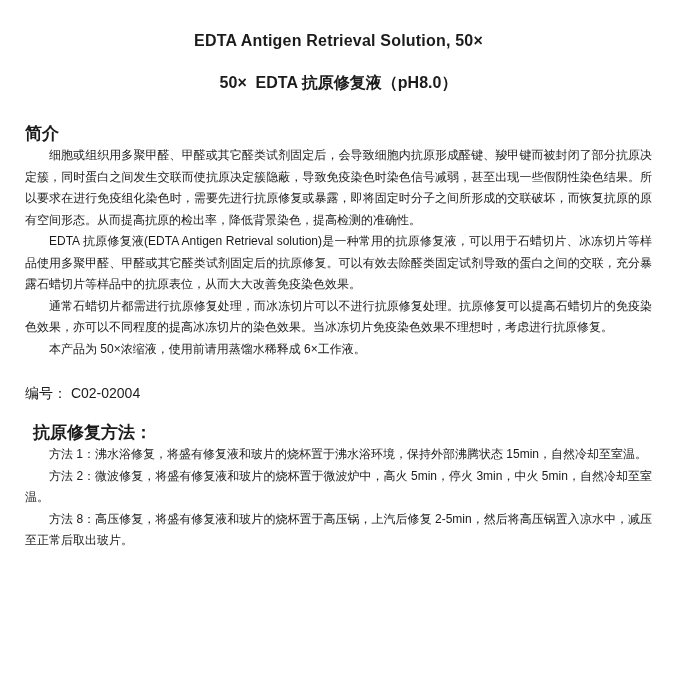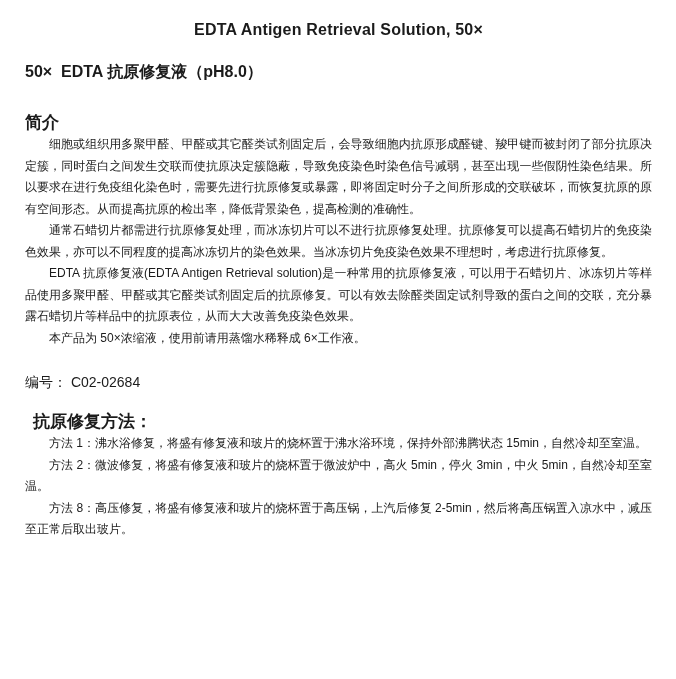--- a/index.html
+++ b/index.html
@@ -8,34 +8,34 @@
     background: #ffffff;
   }
   body {
     width: 676px;
     height: 679px;
     overflow: hidden;
     color: #1b1b1b;
     font-family: "Liberation Sans", "DejaVu Sans", sans-serif;
   }
   .doc {
-    padding: 13px 24px 0 25px;
+    padding: 24px 24px 0 25px;
   }
   .title-en {
     font-size: 16px;
     font-weight: bold;
     text-align: center;
     margin: 6px 0 0 0;
     line-height: 22px;
     letter-spacing: 0.2px;
   }
   .title-zh {
     font-size: 16px;
     font-weight: bold;
-    text-align: left;
+    text-align: center;
     margin: 20px 0 0 0;
     line-height: 22px;
     white-space: pre-wrap;
   }
   .section-heading {
     font-size: 17px;
     font-weight: bold;
     margin: 29px 0 0 0;
     line-height: 22px;
   }
@@ -69,28 +69,28 @@
 <body>
 
 <main class="doc">
 
   <h1 class="title-en">EDTA Antigen Retrieval Solution, 50×</h1>
   <h2 class="title-zh">50×  EDTA 抗原修复液（pH8.0）</h2>
 
   <section>
     <h3 class="section-heading">简介</h3>
     <p class="para">细胞或组织用多聚甲醛、甲醛或其它醛类试剂固定后，会导致细胞内抗原形成醛键、羧甲键而被封闭了部分抗原决定簇，同时蛋白之间发生交联而使抗原决定簇隐蔽，导致免疫染色时染色信号减弱，甚至出现一些假阴性染色结果。所以要求在进行免疫组化染色时，需要先进行抗原修复或暴露，即将固定时分子之间所形成的交联破坏，而恢复抗原的原有空间形态。从而提高抗原的检出率，降低背景染色，提高检测的准确性。</p>
+    <p class="para">EDTA 抗原修复液(EDTA Antigen Retrieval solution)是一种常用的抗原修复液，可以用于石蜡切片、冰冻切片等样品使用多聚甲醛、甲醛或其它醛类试剂固定后的抗原修复。可以有效去除醛类固定试剂导致的蛋白之间的交联，充分暴露石蜡切片等样品中的抗原表位，从而大大改善免疫染色效果。</p>
     <p class="para">通常石蜡切片都需进行抗原修复处理，而冰冻切片可以不进行抗原修复处理。抗原修复可以提高石蜡切片的免疫染色效果，亦可以不同程度的提高冰冻切片的染色效果。当冰冻切片免疫染色效果不理想时，考虑进行抗原修复。</p>
-    <p class="para">EDTA 抗原修复液(EDTA Antigen Retrieval solution)是一种常用的抗原修复液，可以用于石蜡切片、冰冻切片等样品使用多聚甲醛、甲醛或其它醛类试剂固定后的抗原修复。可以有效去除醛类固定试剂导致的蛋白之间的交联，充分暴露石蜡切片等样品中的抗原表位，从而大大改善免疫染色效果。</p>
     <p class="para">本产品为 50×浓缩液，使用前请用蒸馏水稀释成 6×工作液。</p>
   </section>
 
   <section class="fields">
     <div class="field">
-      <span class="field-label">编号：</span><span class="field-value"> C02-02684</span>
+      <span class="field-label">编号：</span><span class="field-value"> C02-02004</span>
     </div>
   </section>
 
   <section>
     <h3 class="section-heading methods-heading">抗原修复方法：</h3>
     <p class="para">方法 1：沸水浴修复，将盛有修复液和玻片的烧杯置于沸水浴环境，保持外部沸腾状态 15min，自然冷却至室温。</p>
     <p class="para">方法 2：微波修复，将盛有修复液和玻片的烧杯置于微波炉中，高火 5min，停火 3min，中火 5min，自然冷却至室温。</p>
     <p class="para">方法 8：高压修复，将盛有修复液和玻片的烧杯置于高压锅，上汽后修复 2-5min，然后将高压锅置入凉水中，减压至正常后取出玻片。</p>
   </section>
 

